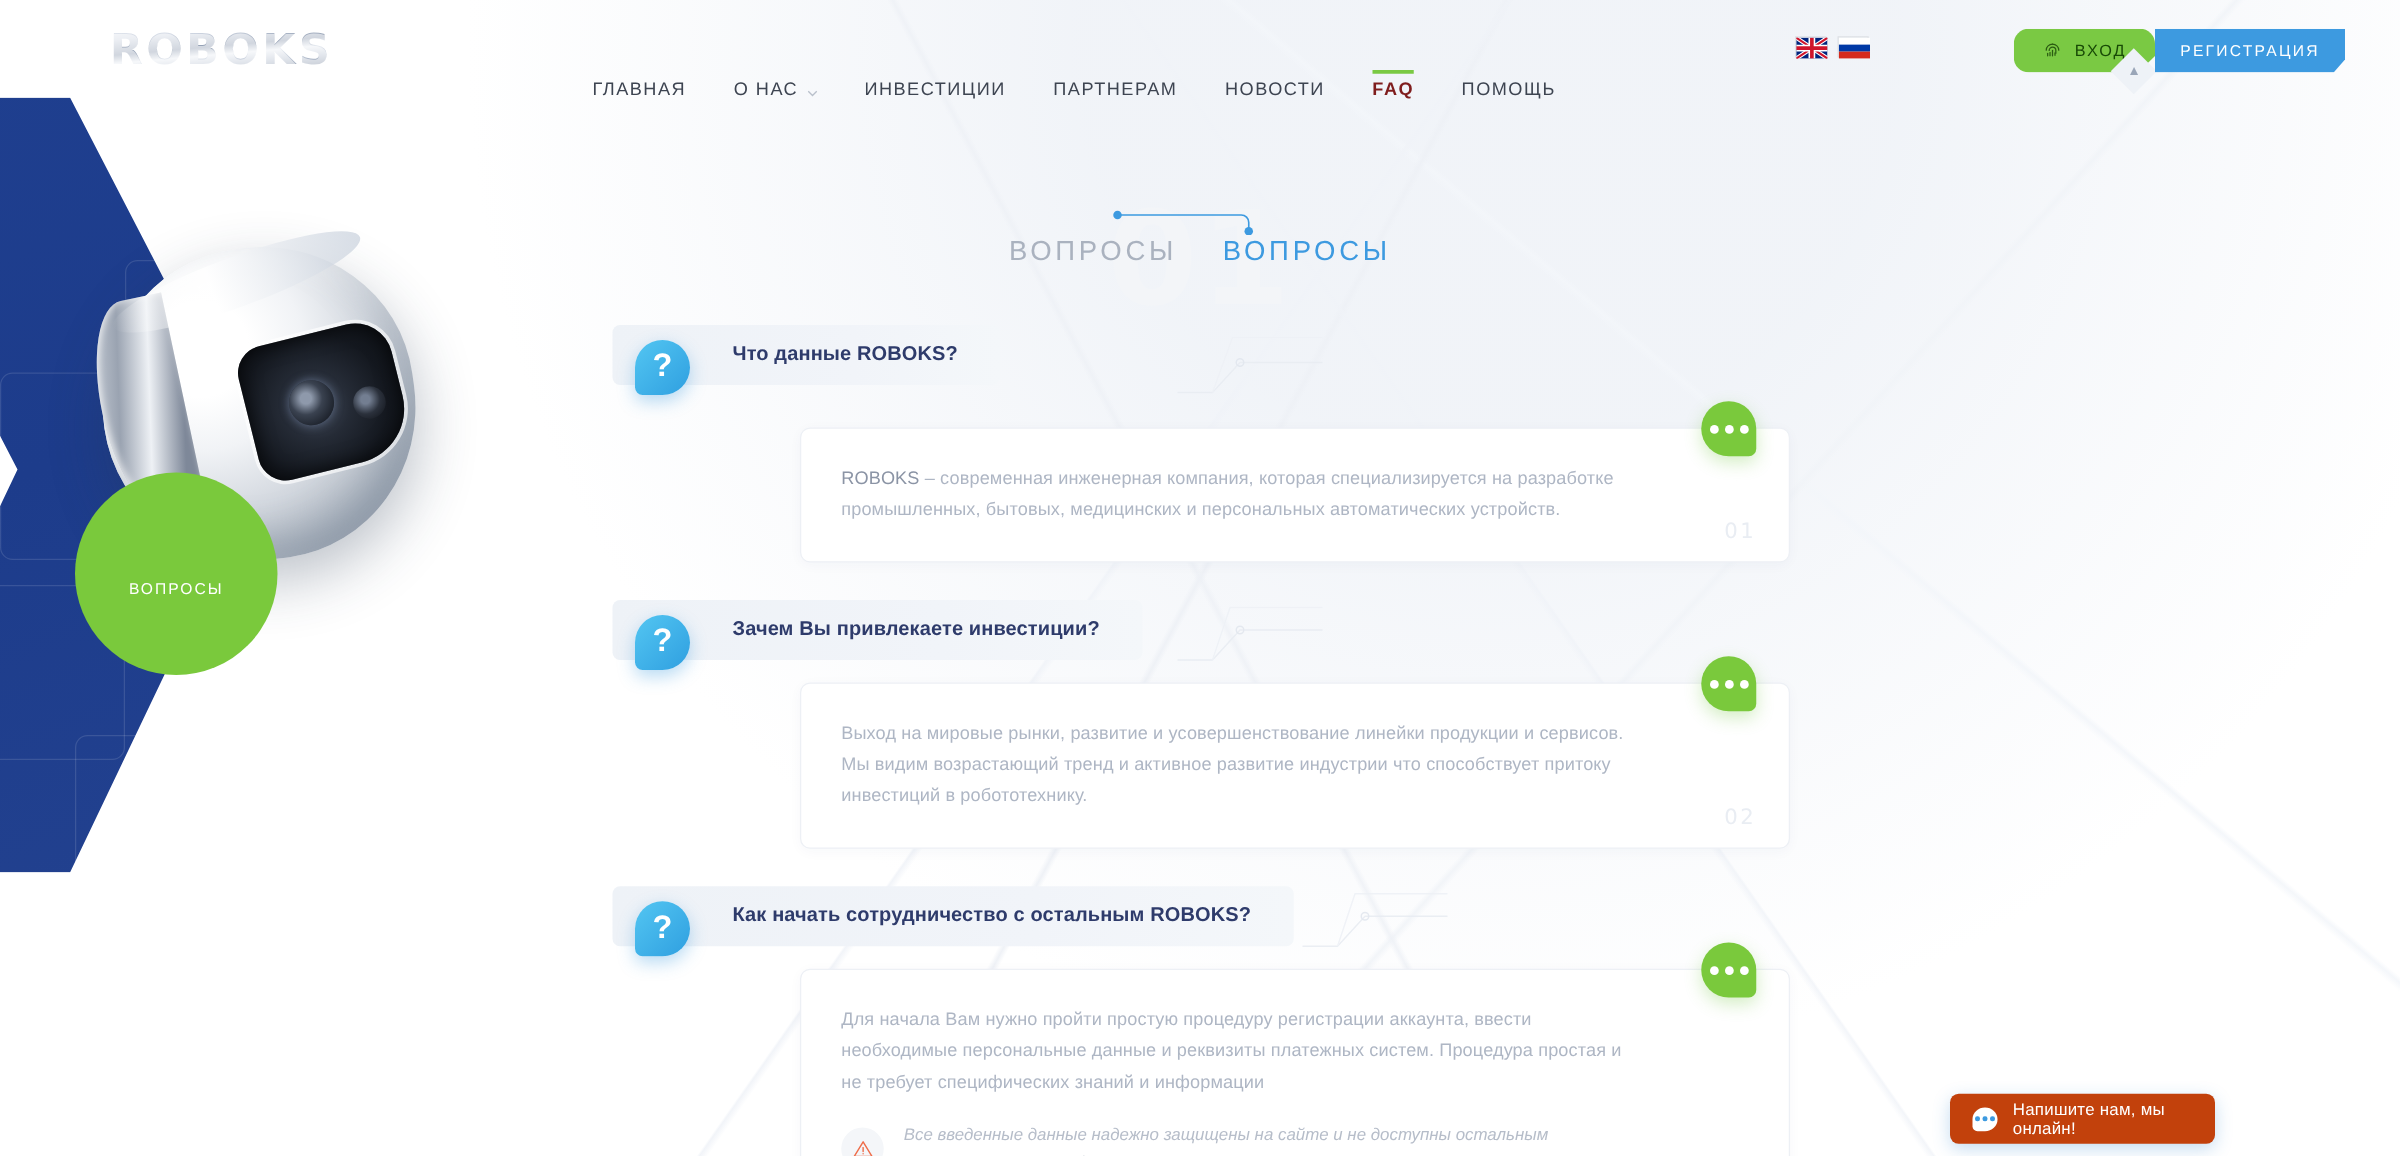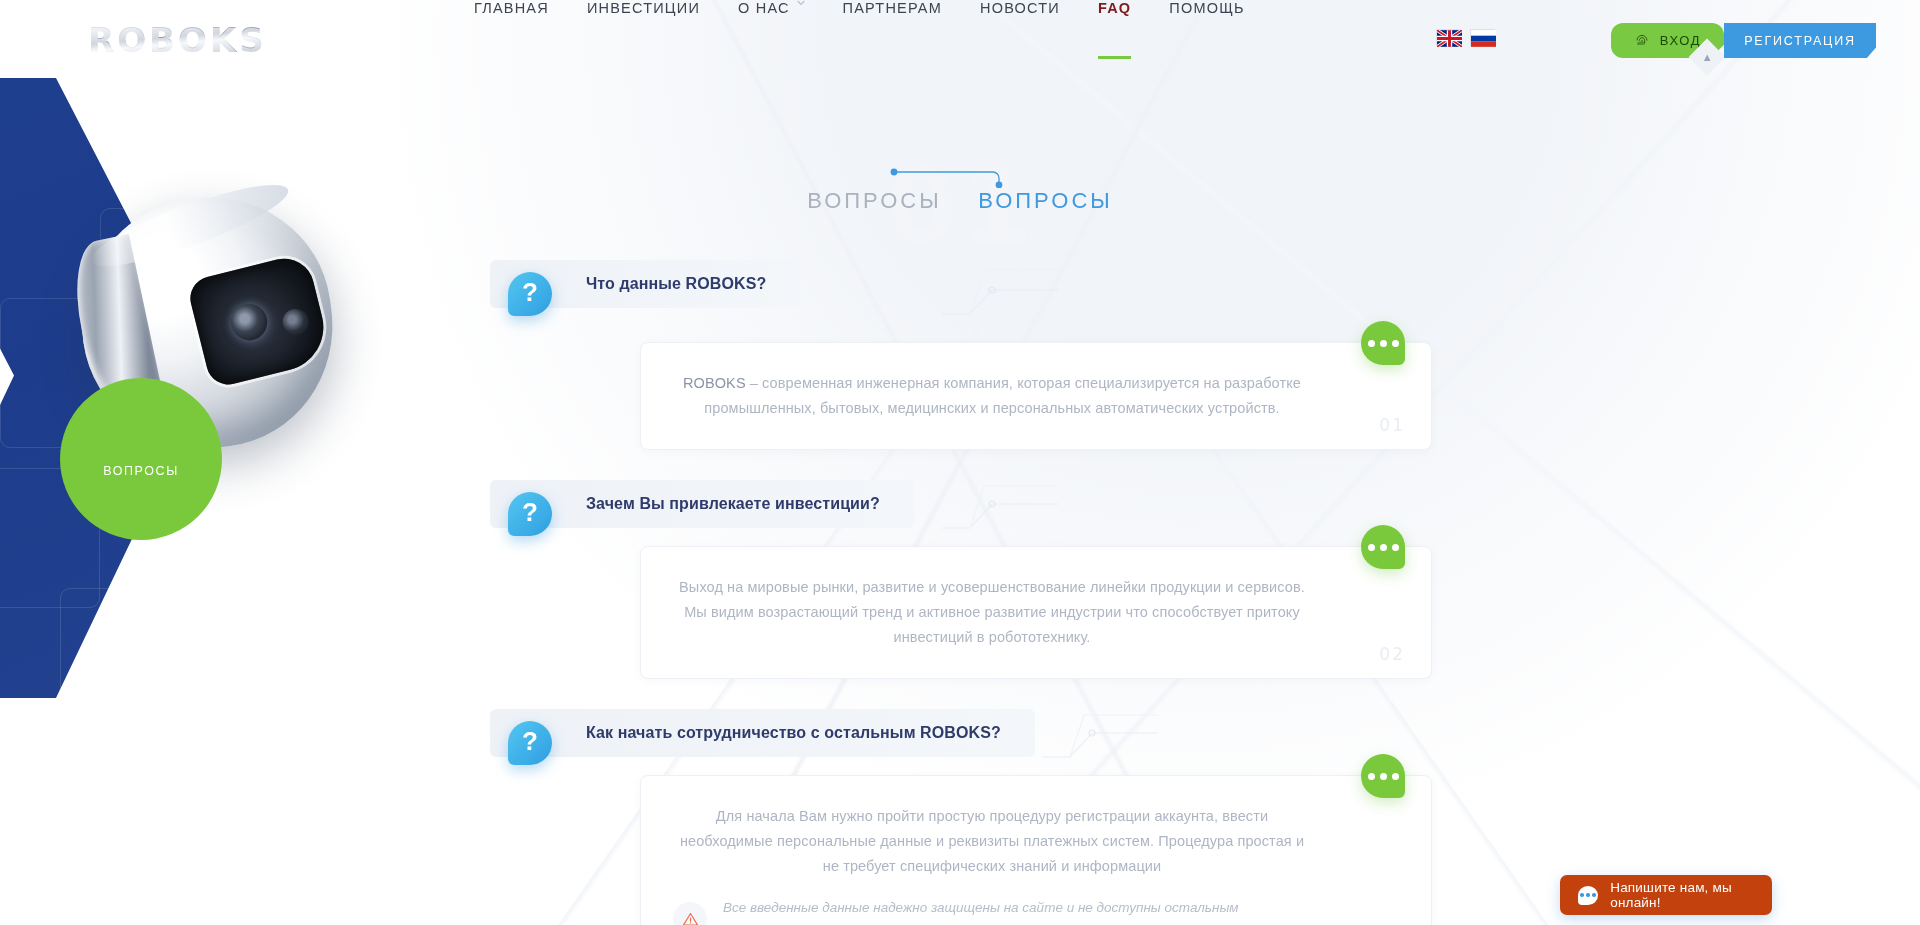--- a/index.html
+++ b/index.html
@@ -58,21 +58,21 @@
 
   .nav {
     position: absolute; left: 455px; top: 0; height: 80px;
     display: flex; align-items: center; gap: 0;
   }
   .nav-item {
     position: relative;
     font-size: 14.5px; letter-spacing: 1.2px;
     color: #3d4451; text-transform: uppercase;
     padding: 0 19px; height: 80px;
-    display: flex; align-items: flex-start; cursor: pointer;
+    display: flex; align-items: flex-end; cursor: pointer;
     white-space: nowrap;
   }
   .nav-item.active { color: #7f1d1d; font-weight: bold; }
   .nav-item.active .underline {
     position: absolute; left: 19px; right: 19px; bottom: 21px;
     height: 3px; background: #7ac943;
   }
   .chev {
     display: inline-block; margin-left: 7px; position: relative; top: -1px;
     width: 8px; height: 8px;
@@ -240,21 +240,21 @@
     position: relative;
     margin-left: 640px;
     width: 792px;
     background: #ffffff;
     border: 1px solid #edf0f5;
     border-radius: 8px;
     box-shadow: 0 2px 10px rgba(40,60,100,.035);
     padding: 28px 120px 28px 32px;
   }
   .a-card .atext {
-    font-size: 14.5px; line-height: 25px; color: #aeb6c4; letter-spacing: .1px; text-align: center;
+    font-size: 14.5px; line-height: 25px; color: #aeb6c4; letter-spacing: .1px;
   }
   .a-card .atext b { color: #8b94a5; font-weight: 400; }
   .a-dots {
     position: absolute; right: 26px; top: -22px;
     width: 44px; height: 44px;
     background: #7ac93c;
     border-radius: 50% 50% 6px 50%;
     display: flex; align-items: center; justify-content: center; gap: 5px;
     box-shadow: 0 5px 14px rgba(110,195,55,.3);
   }
@@ -313,30 +313,30 @@
 
     <div class="logo">ROBOKS</div>
 
     <div class="nav">
 
       <div class="nav-item">
         <span>ГЛАВНАЯ</span>
       </div>
 
       <div class="nav-item">
-        <span>ИНВЕСТИЦИИ</span>
-      </div>
-
-      <div class="nav-item">
         <span>О НАС</span>
         <span class="chev">
           <svg width="8" height="8" viewBox="0 0 8 8">
               <path d="M0.6 2 L4 5.4 L7.4 2" fill="none" stroke="#b9c0cb" stroke-width="1.1"></path>
             </svg>
         </span>
+      </div>
+
+      <div class="nav-item">
+        <span>ИНВЕСТИЦИИ</span>
       </div>
 
       <div class="nav-item">
         <span>ПАРТНЕРАМ</span>
       </div>
 
       <div class="nav-item">
         <span>НОВОСТИ</span>
       </div>
 

